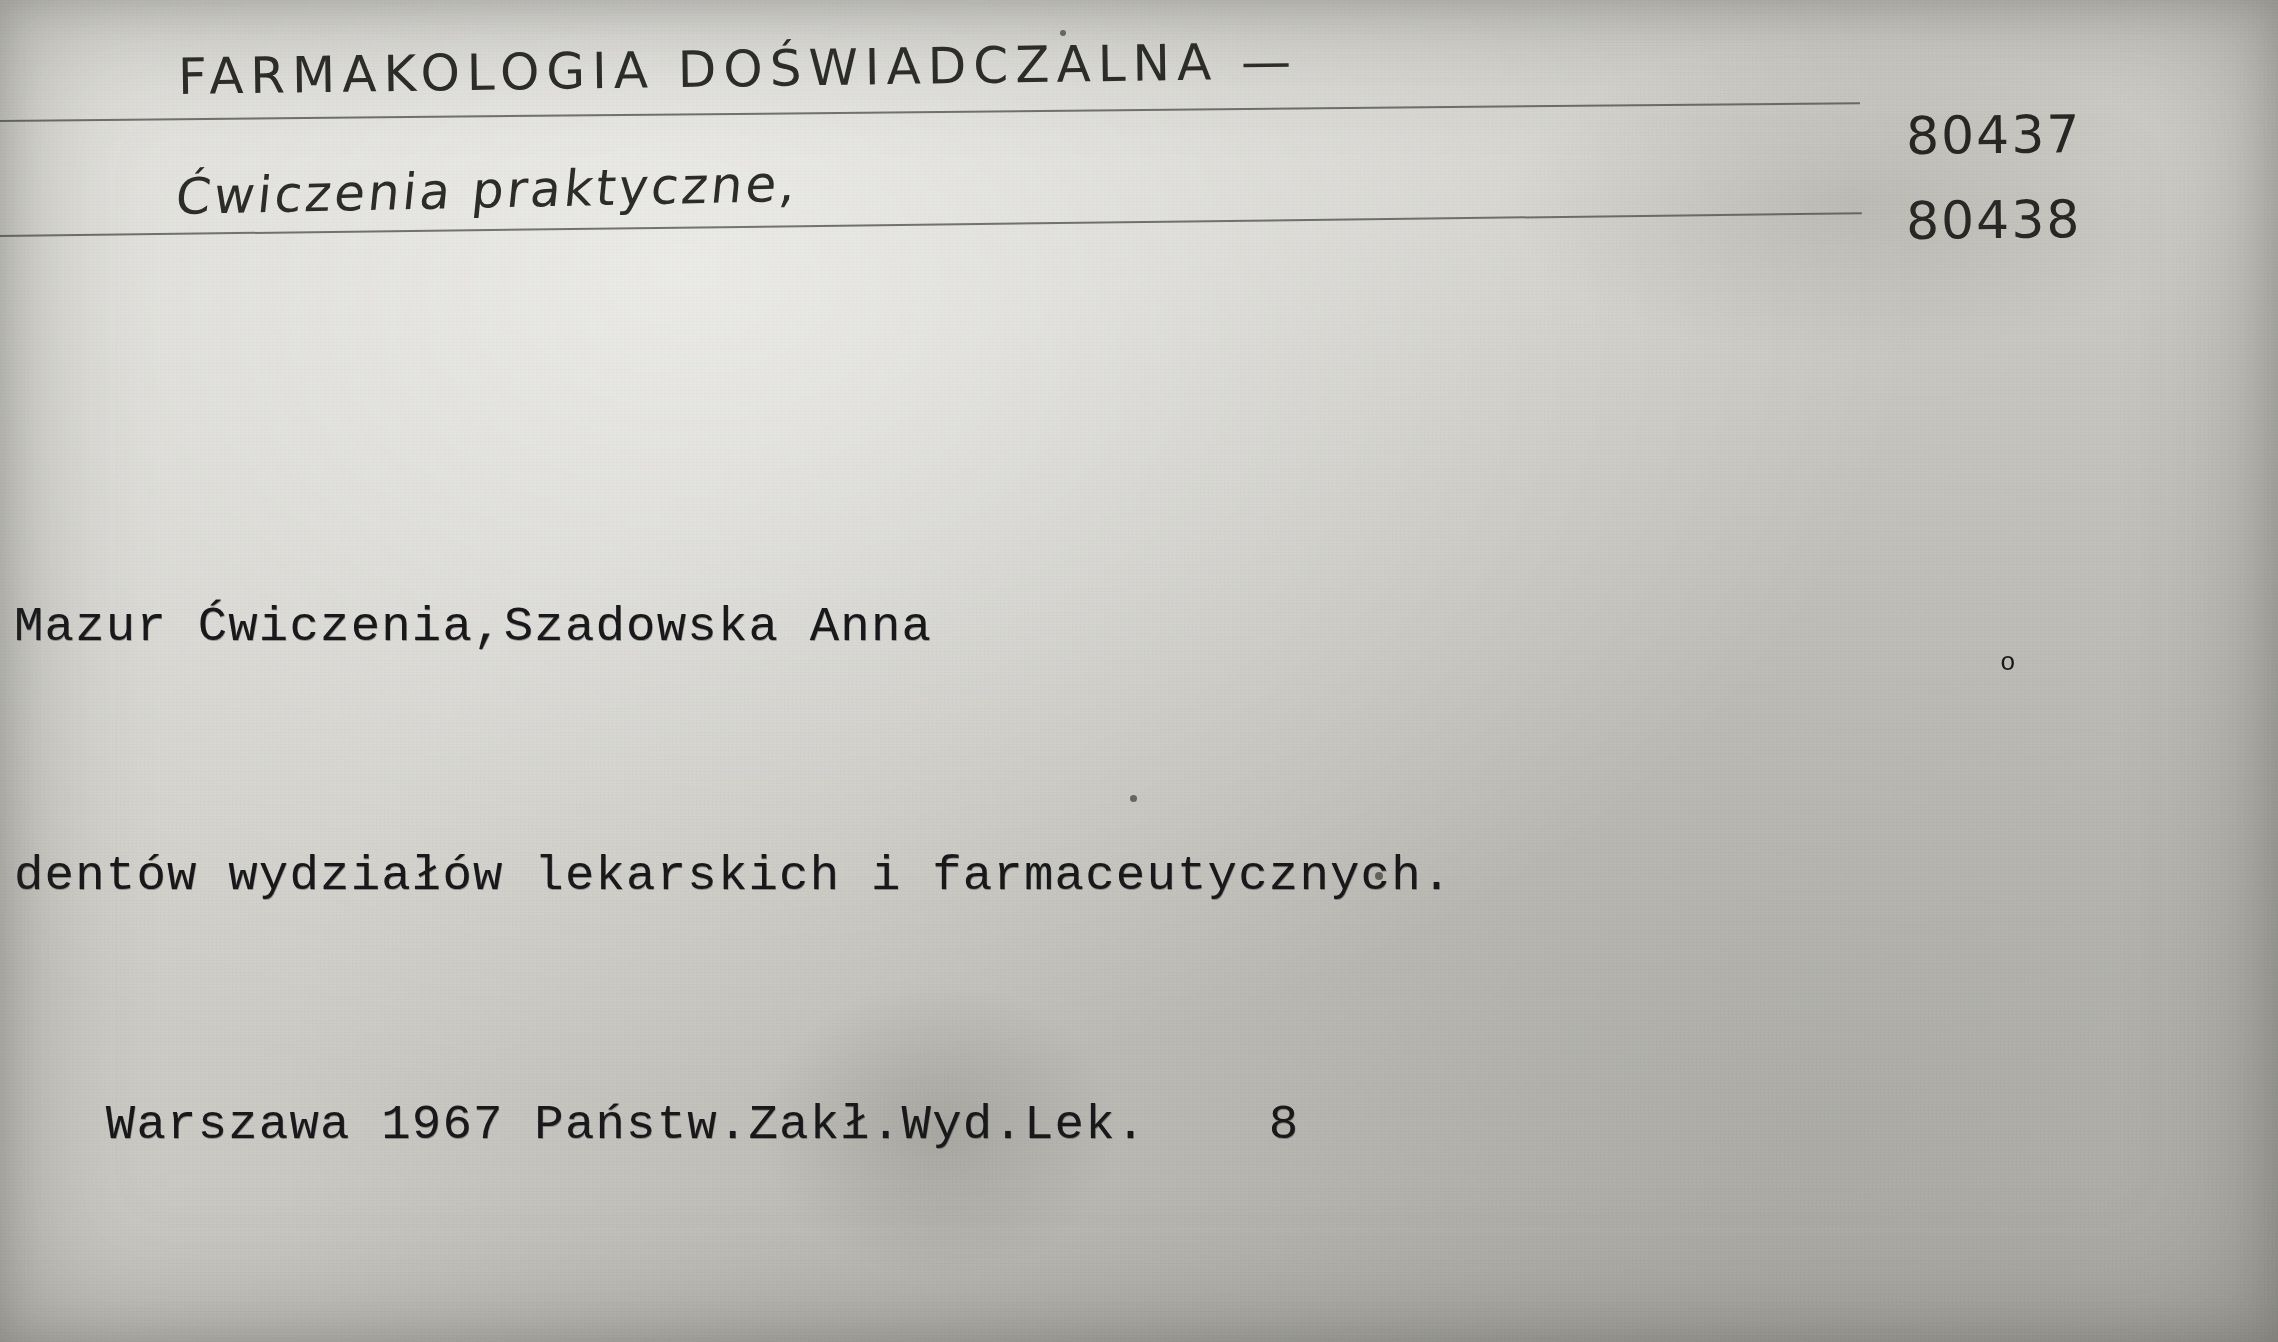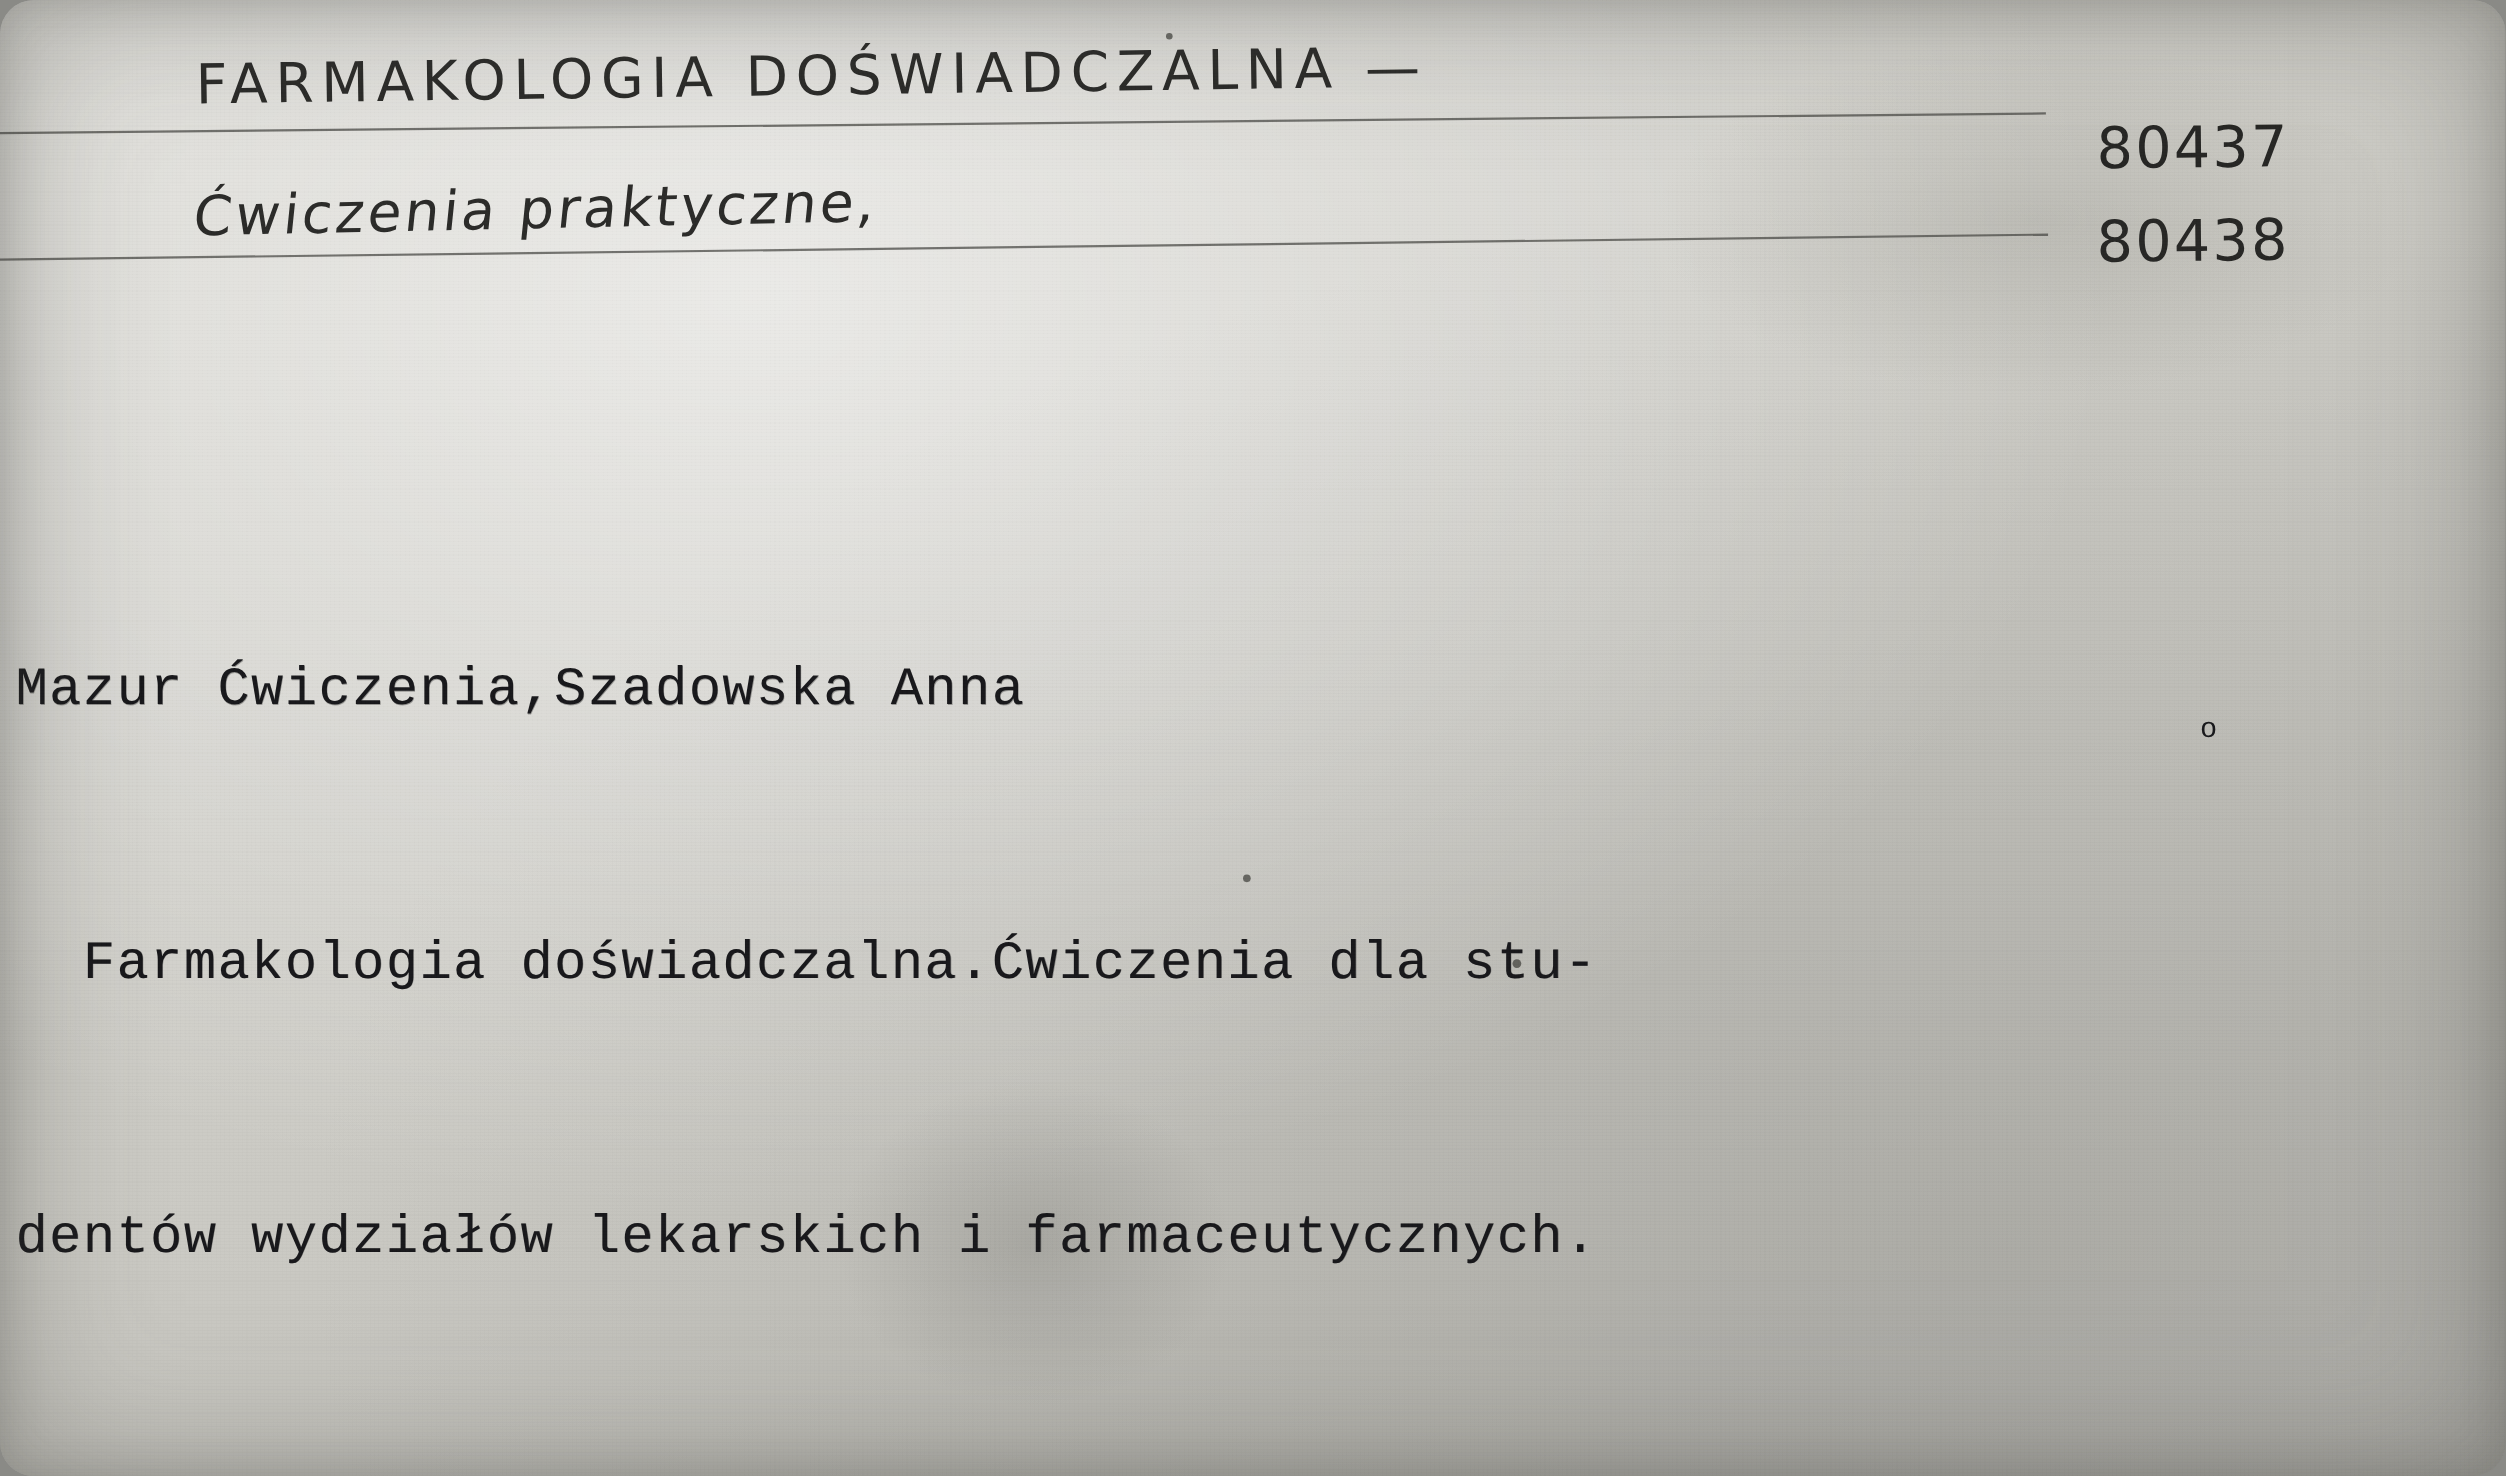--- a/index.html
+++ b/index.html
@@ -11,21 +11,20 @@
     position: relative;
     width: 2278px;
     height: 1342px;
     overflow: hidden;
     background:
       radial-gradient(ellipse at 30% 20%, rgba(255,255,255,0.55) 0%, rgba(255,255,255,0) 55%),
       radial-gradient(ellipse at 80% 85%, rgba(120,120,115,0.30) 0%, rgba(120,120,115,0) 60%),
       linear-gradient(160deg, #d8d7d1 0%, #cfcec8 35%, #c6c5bf 70%, #bbbab4 100%);
     font-family: "Liberation Mono", monospace;
     color: #1b1b1b;
-    border-radius: 31px;
   }
   
   #grain {
     position: absolute;
     inset: 0;
     pointer-events: none;
     opacity: 0.35;
     background-image:
       repeating-linear-gradient(0deg, rgba(0,0,0,0.035) 0px, rgba(0,0,0,0.035) 1px, rgba(255,255,255,0.02) 1px, rgba(255,255,255,0.02) 3px),
       repeating-linear-gradient(90deg, rgba(0,0,0,0.025) 0px, rgba(0,0,0,0.025) 1px, rgba(255,255,255,0.02) 1px, rgba(255,255,255,0.02) 4px);
@@ -149,21 +148,20 @@
   <div class="hand" id="hand-line1">FARMAKOLOGIA  DOŚWIADCZALNA  —</div>
 
   <div class="hand" id="hand-line2">Ćwiczenia  praktyczne,</div>
 
   <div class="acc" id="acc1">80437</div>
 
   <div class="acc" id="acc2">80438</div>
 
   <div id="typed">
     <span class="ln">Mazur Ćwiczenia,Szadowska Anna</span>
-    <span class="ln">  Farmakologia doświadczalna.Ćwiczenia dla stu-</span>
     <span class="ln">dentów wydziałów lekarskich i farmaceutycznych.</span>
     <span class="ln">   Warszawa 1967 Państw.Zakł.Wyd.Lek.    8</span>
     
   </div>
 
   <div id="octavo">o</div>
 
   <div class="speck" style="left:1130px; top:795px; width:7px; height:7px;"></div>
   <div class="speck" style="left:1375px; top:872px; width:8px; height:8px;"></div>
   <div class="speck" style="left:1060px; top:30px;  width:6px; height:6px;"></div>

